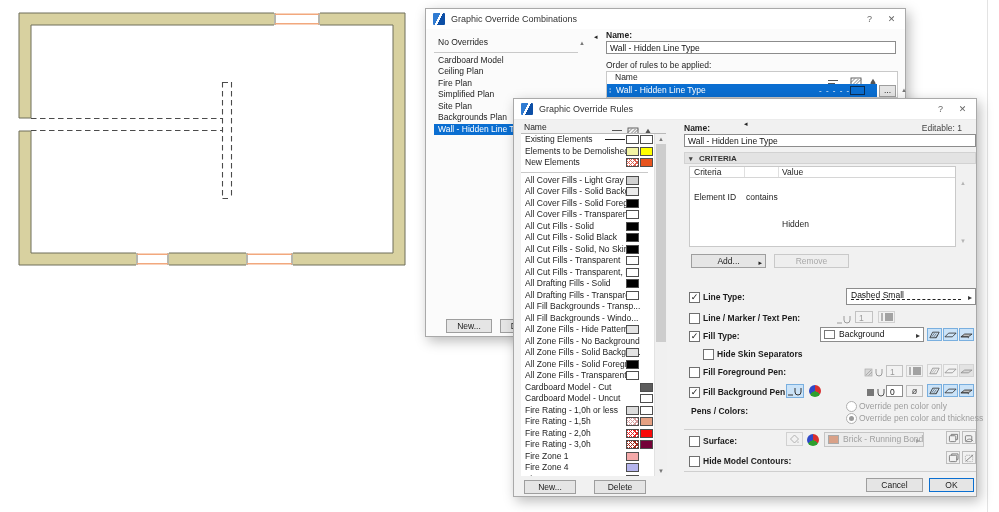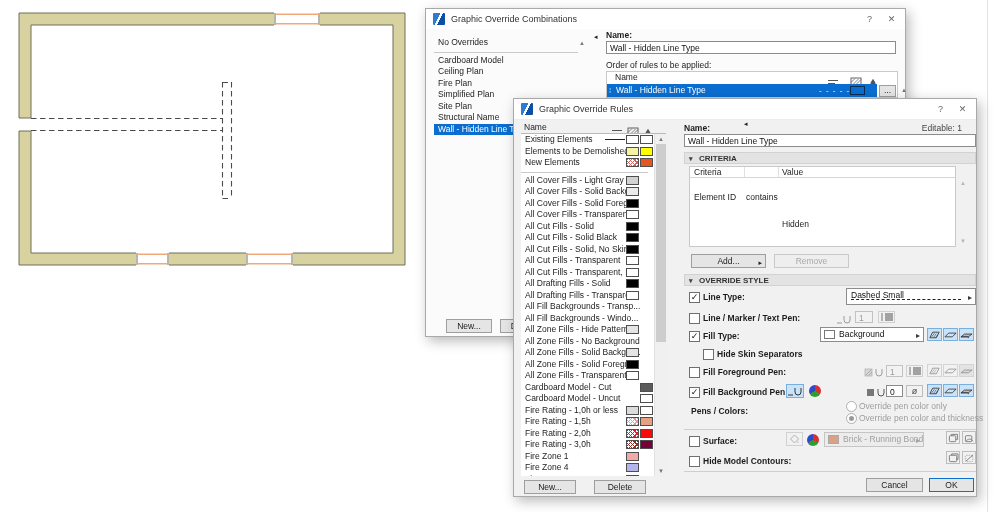--- a/index.html
+++ b/index.html
@@ -102,21 +102,21 @@
   </div>
 
   <div class="list" id="combo-list" style="left:8px;top:28px;width:150px;height:102px;background:#fbfbfb;">
       <div class="item">No Overrides</div>
       <div class="lsep"></div>
       <div class="item">Cardboard Model</div>
       <div class="item">Ceiling Plan</div>
       <div class="item">Fire Plan</div>
       <div class="item">Simplified Plan</div>
       <div class="item">Site Plan</div>
-      <div class="item">Structural Name</div>
+      <div class="item">Backgrounds Plan</div>
       <div class="item sel">Wall - Hidden Line Type</div>
     </div>
   <span class="sarr" style="left:153px;top:30px;">▲</span>
   <span class="split" style="left:168px;top:24px;">◂</span>
 
   <span class="lbl" style="left:180px;top:21px;font-weight:bold;">Name:</span>
   <div class="field" style="left:180px;top:32px;width:290px;height:13px;">Wall - Hidden Line Type</div>
   <span class="lbl" style="left:180px;top:51px;">Order of rules to be applied:</span>
 
   <div class="abs" style="left:180px;top:62px;width:292px;height:27px;background:#fff;border:1px solid #c9c9c9;box-sizing:border-box;">
@@ -234,24 +234,20 @@
   </div>
   <span class="sarr" style="left:446px;top:80px;color:#b5b5b5;">▲</span>
   <span class="sarr" style="left:446px;top:138px;color:#b5b5b5;">▼</span>
 
   <div class="btn" style="left:177px;top:155px;width:75px;height:14px;">
     <span>Add...</span>
     <span class="abs" style="right:3px;top:2px;font-size:7px;">▸</span>
   </div>
   <div class="btn dis" style="left:260px;top:155px;width:75px;height:14px;">Remove</div>
 
-  <div class="sect" style="left:170px;top:175px;width:292px;height:12px;">
-    <span class="tri">▾</span>
-    <span>OVERRIDE STYLE</span>
-  </div>
 
   <span class="cb" style="left:175px;top:193px;">✓</span>
   <span class="lbl" style="left:189px;top:193px;font-weight:bold;">Line Type:</span>
   <div class="drop" style="left:332px;top:189px;width:130px;height:17px;">
     <span class="dtxt">Dashed Small</span>
     <span class="dashline"></span>
     <span class="darr" style="top:4px;">▸</span>
   </div>
 
   <span class="cb" style="left:175px;top:214px;"></span>

